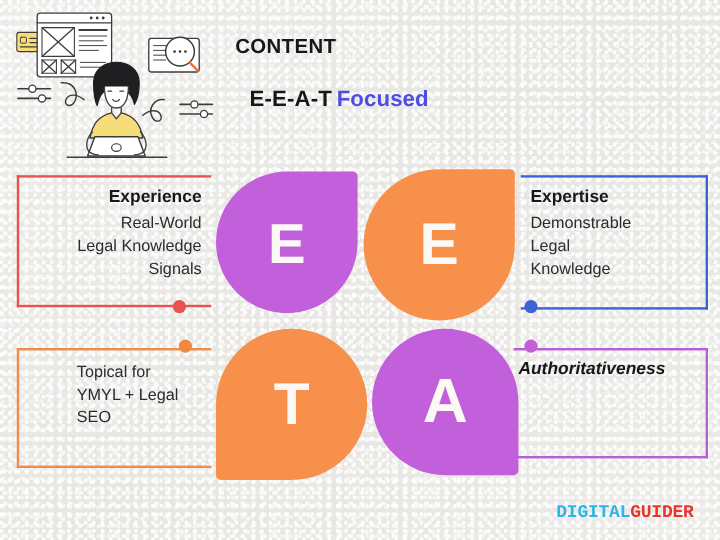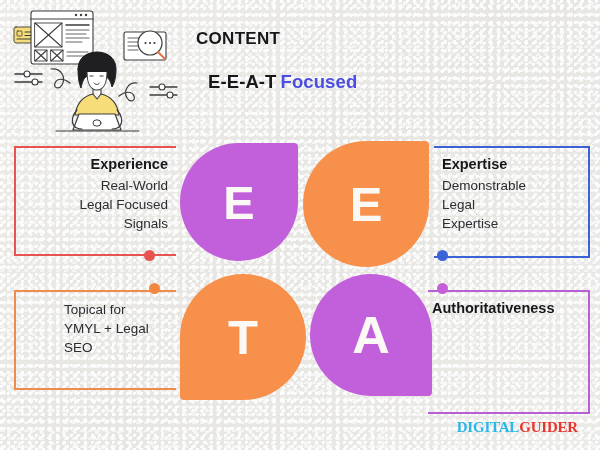--- a/index.html
+++ b/index.html
@@ -156,45 +156,46 @@
     border: 2.4px solid #ee8c4e;
     border-right: none;
     padding: 8px 6px 0 0;
     text-align: left;
   }
   #card-trust .card-title { text-align: right; }
   #card-trust .card-body { padding-left: 48px; }
   
   #card-auth {
     left: 428px; top: 290px;
-    width: 162px; height: 124px;
+    width: 162px; height: 92px;
     border: 2.4px solid #b85fd6;
     border-left: none;
     padding: 8px 6px 0 4px;
     text-align: right;
+    font-style: italic;
   }
   #card-auth .card-title { text-align: left; }
 
   .dot {
     position: absolute;
     width: 11px;
     height: 11px;
     border-radius: 50%;
   }
   #dot-experience { left: 144px; top: 250px; background: #e8524f; }
   #dot-expertise  { left: 437px; top: 250px; background: #3b63d6; }
   #dot-trust      { left: 149px; top: 283px; background: #f2883f; }
   #dot-auth       { left: 437px; top: 283px; background: #c55fd8; }
 
   
   #logo {
     position: absolute;
     right: 22px;
     bottom: 14px;
-    font-family: Liberation Serif, serif;
+    font-family: Liberation Mono, monospace;
     font-weight: bold;
     font-size: 15px;
     letter-spacing: -0.2px;
     white-space: nowrap;
   }
   #logo .digital { color: #29b6e8; }
   #logo .guider  { color: #e8352c; }
 </style>
 </head>
 <body>
@@ -314,30 +315,30 @@
   <div class="blob" id="blob-t">
     <span>T</span>
   </div>
   <div class="blob" id="blob-a">
     <span>A</span>
   </div>
 
   <div class="card" id="card-experience">
     <div class="card-title">Experience</div>
     <div class="card-body">Real-World
-Legal Focused
+Legal Knowledge
 Signals</div>
   </div>
   <div class="dot" id="dot-experience"></div>
 
   <div class="card" id="card-expertise">
     <div class="card-title">Expertise</div>
     <div class="card-body">Demonstrable
  Legal
- Expertise</div>
+ Knowledge</div>
   </div>
   <div class="dot" id="dot-expertise"></div>
 
   <div class="card" id="card-trust">
     <div class="card-body">Topical for
 YMYL + Legal
 SEO</div>
   </div>
   <div class="dot" id="dot-trust"></div>
 

